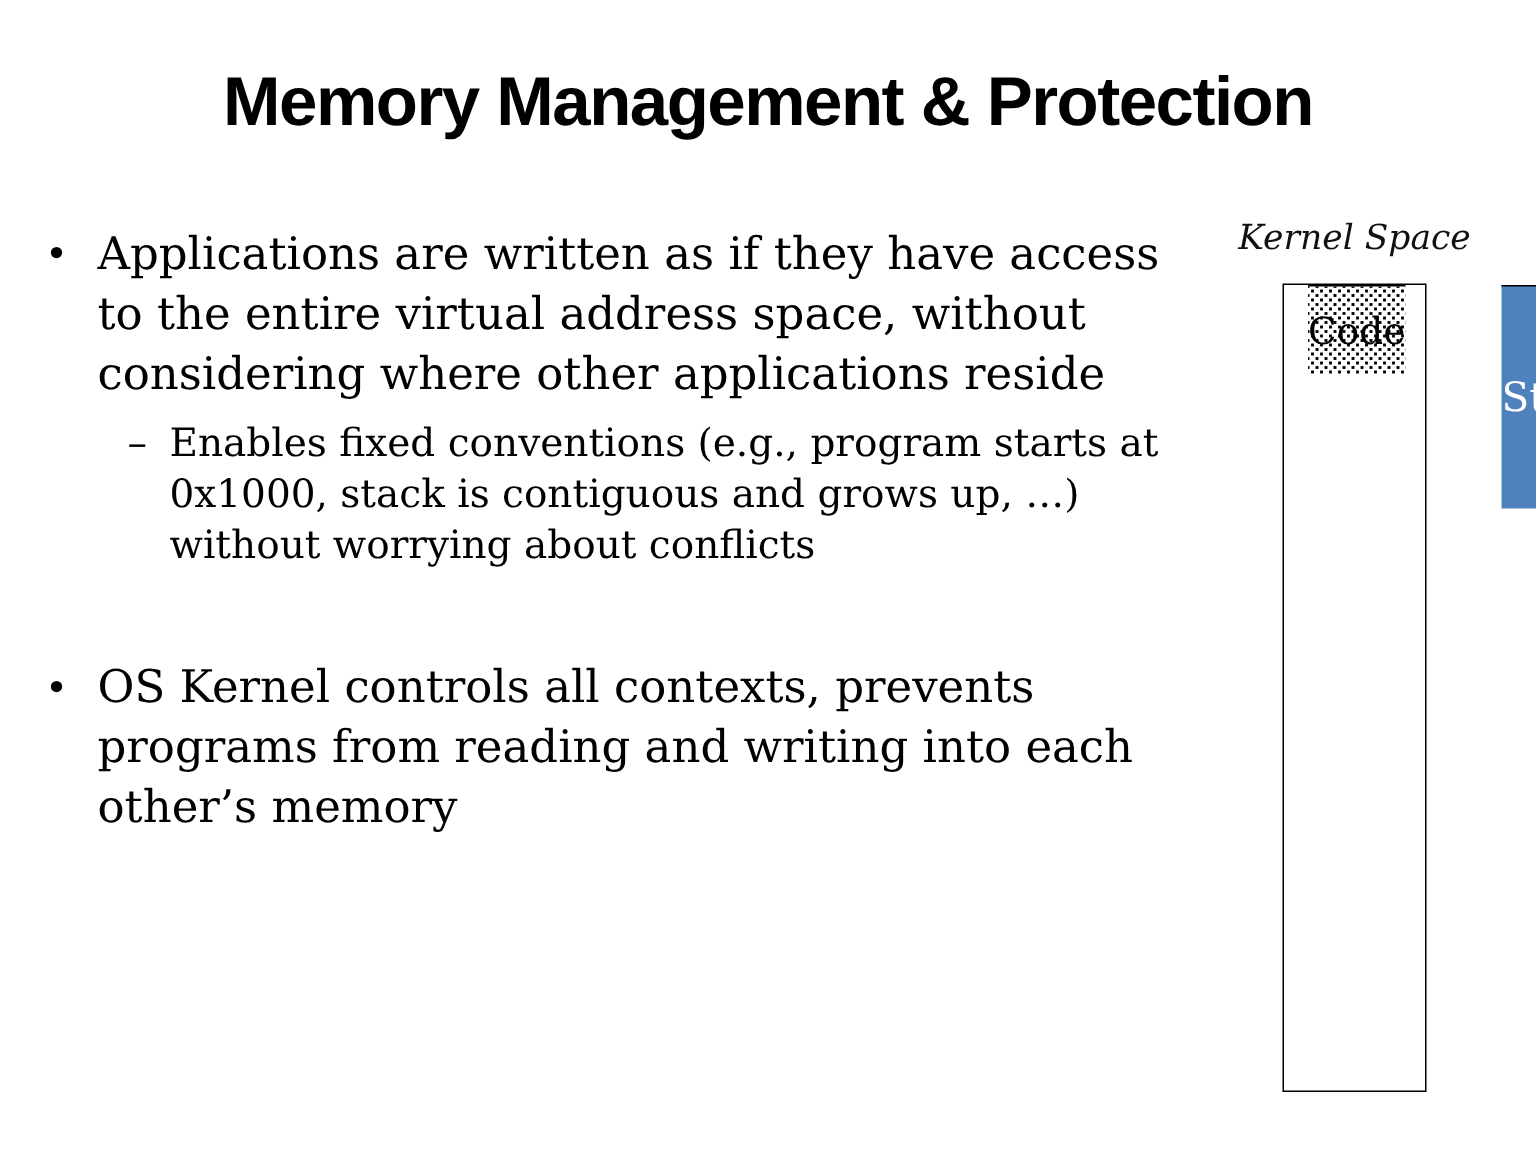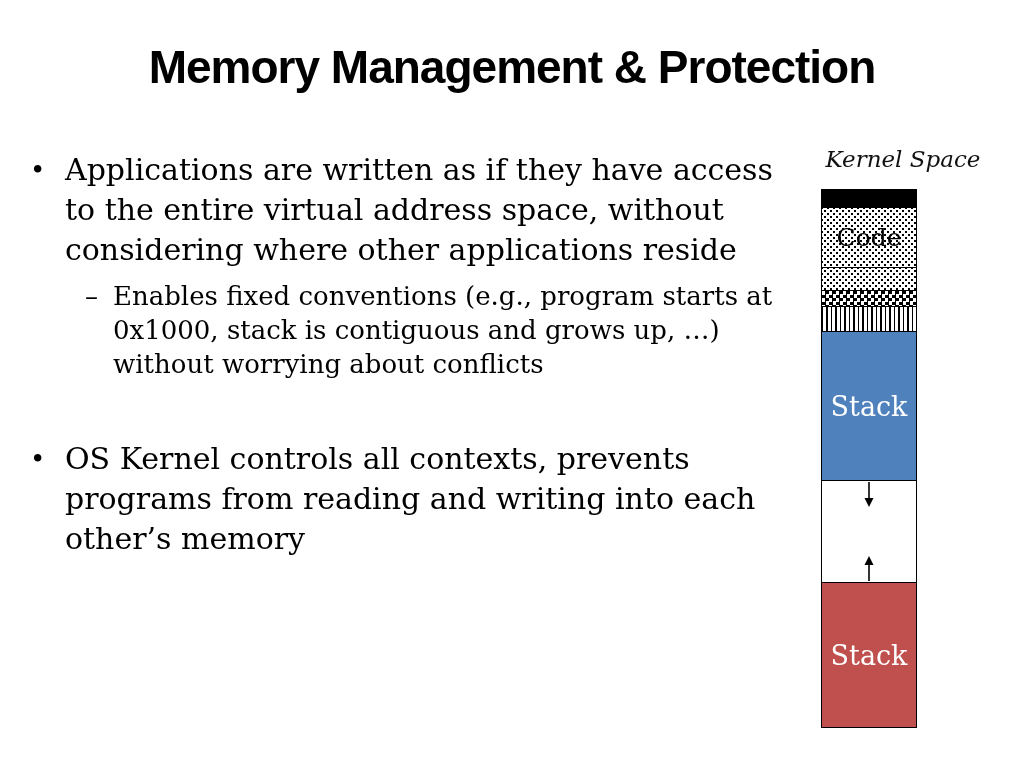--- a/index.html
+++ b/index.html
@@ -75,28 +75,29 @@
     top: 146px;
     left: 800px;
     width: 206px;
     text-align: center;
     font-style: italic;
     font-size: 23px;
     color: #111111;
   }
   .memory-column {
     position: absolute;
-    left: 821px;
+    left: 855px;
     top: 189px;
     width: 94px;
     height: 537px;
     border: 1.5px solid #000000;
     box-sizing: content-box;
     display: flex;
-    flex-direction: column;
+    flex-direction: row;
+    gap: 16px;
   }
   .segment {
     position: relative;
     box-sizing: border-box;
     display: flex;
     align-items: center;
     justify-content: center;
   }
   .segment + .segment { border-top: 1.5px solid #000000; }
 

